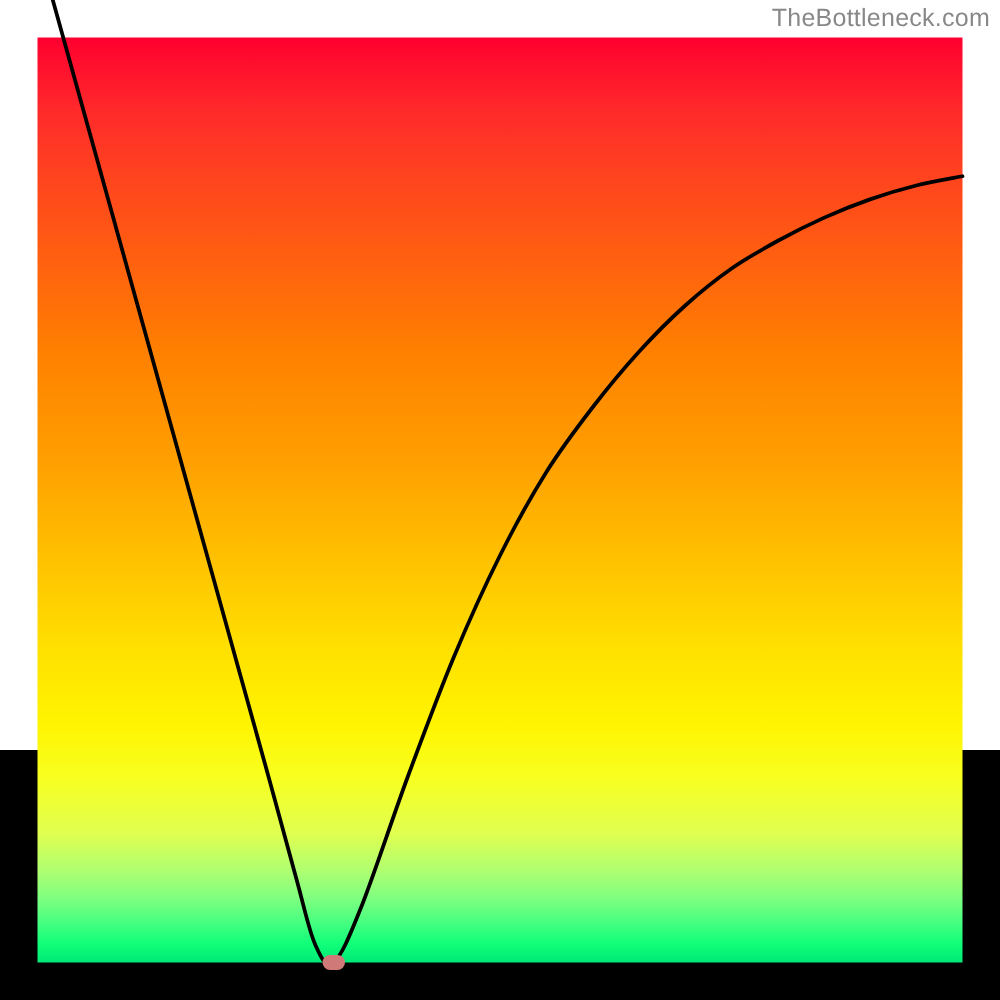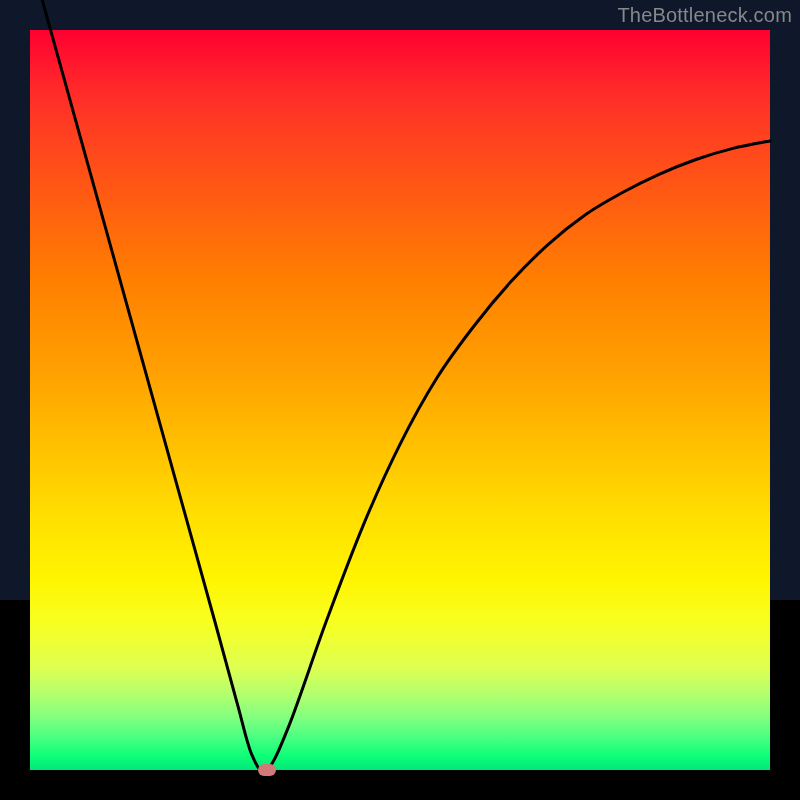--- a/index.html
+++ b/index.html
@@ -8,21 +8,21 @@
     width: 800px;
     height: 800px;
     overflow: hidden;
     background: #000;
     font-family: Arial, Helvetica, sans-serif;
   }
   .outer {
     position: relative;
     width: 800px;
     height: 600px;
-    background: #0f172a;
+    background: #ffffff;
   }
   .plot {
     position: absolute;
     left: 30px;
     top: 30px;
     width: 740px;
     height: 740px;
     background: linear-gradient(to bottom,
       #ff0030 0%,
       #ff2a2a 8%,

